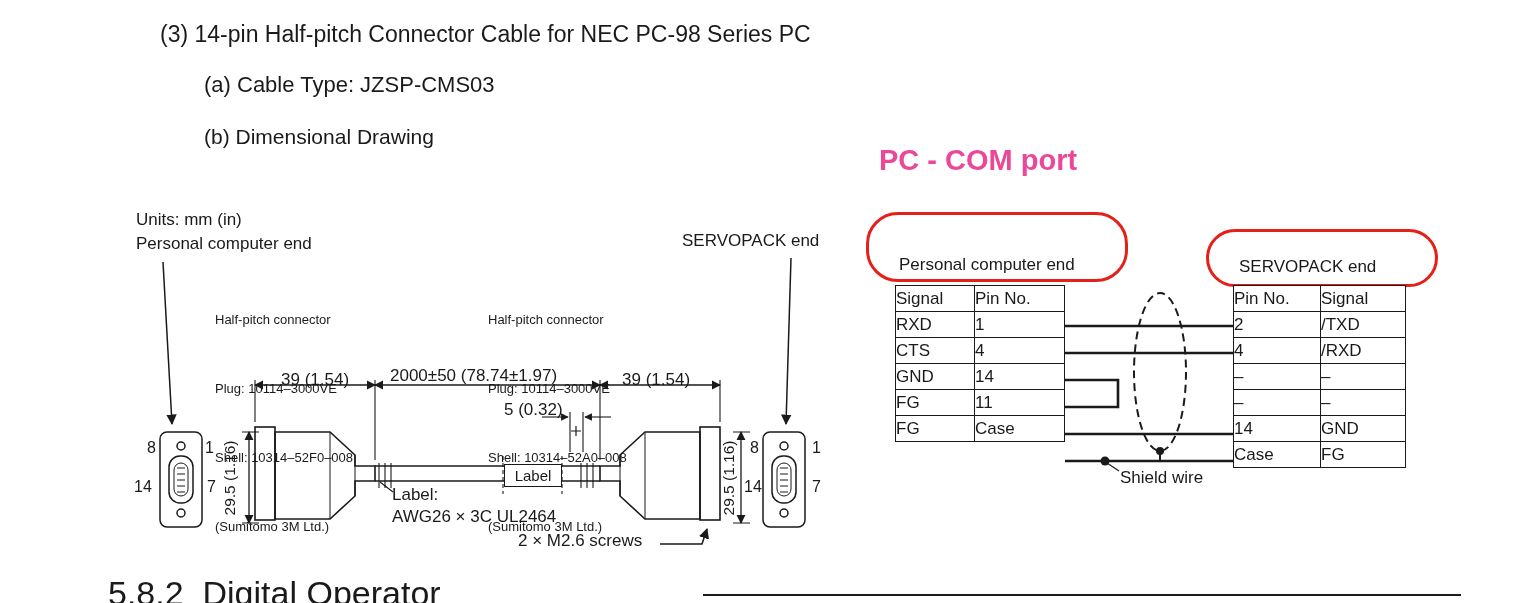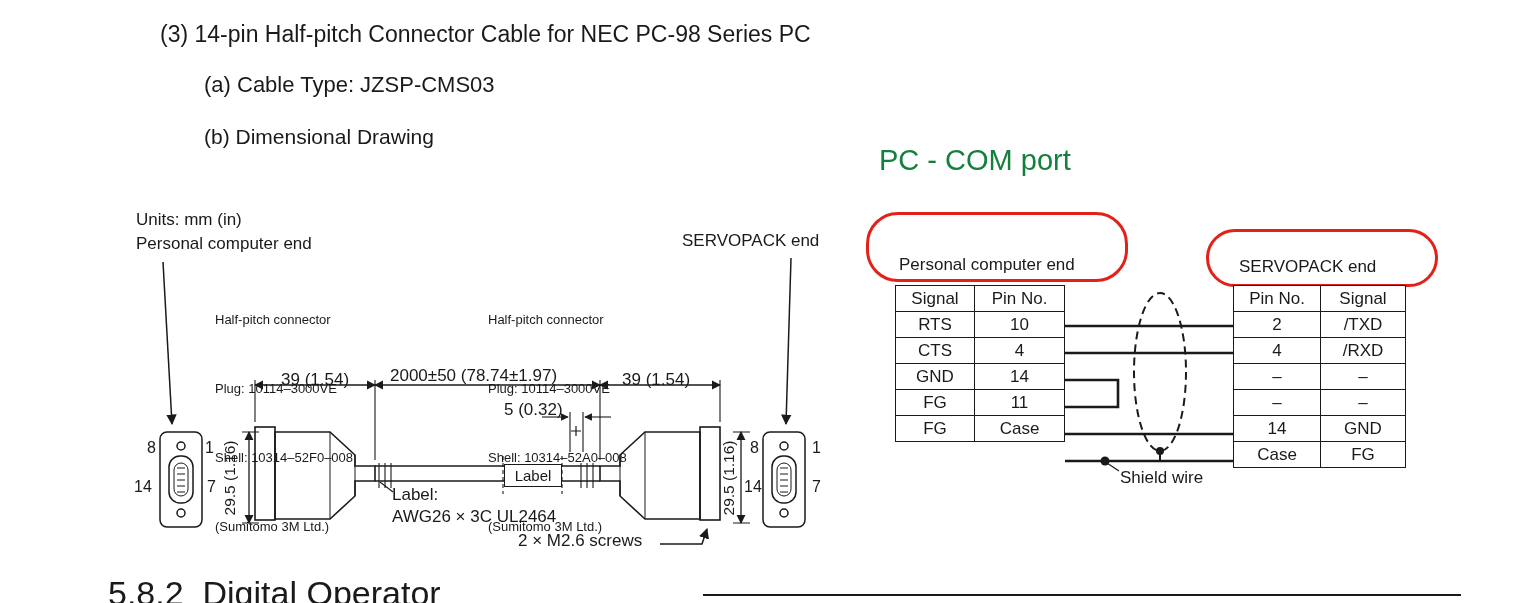--- a/index.html
+++ b/index.html
@@ -11,24 +11,24 @@
   .spec div{white-space:pre}
   .vdim{position:absolute;width:96px;height:16px;font-size:15.5px;line-height:16px;
     text-align:center;transform:rotate(-90deg);white-space:pre}
   .pin{position:absolute;font-size:16px;white-space:pre}
   svg{position:absolute}
   .label-box{position:absolute;left:504px;top:464px;width:58px;height:23px;
     border:1.6px solid #1a1a1a;background:#fff;font-size:15px;
     display:flex;align-items:center;justify-content:center;z-index:3}
   .red-oval{position:absolute;border:3.5px solid #e32119;border-radius:32px;z-index:2}
   .wtable{position:absolute;border-collapse:collapse;font-size:17px;background:#fff;z-index:2}
-  .wtable th,.wtable td{border:1.3px solid #1a1a1a;font-weight:400;text-align:center;
+  .wtable th,.wtable td{border:1.3px solid #1a1a1a;font-weight:400;text-align:left;
     padding:0;height:26px}
-  .annotation{position:absolute;left:879px;top:144px;font-size:29px;font-weight:normal;
-    color:#15803d;white-space:pre}
+  .annotation{position:absolute;left:879px;top:144px;font-size:29px;font-weight:bold;
+    color:#ec4899;white-space:pre}
   .caption{position:absolute;font-size:17px;white-space:pre;z-index:3}
   .footer-heading{position:absolute;left:108px;top:574px;font-size:34px;white-space:pre}
   .footer-rule{position:absolute;left:703px;top:594px;width:758px;height:2px;background:#1a1a1a}
 </style>
 </head>
 <body>
 
 <div class="t" style="left:160px;top:20px;font-size:23px">(3) 14-pin Half-pitch Connector Cable for NEC PC-98 Series PC</div>
 <div class="t" style="left:204px;top:71px;font-size:22px">(a) Cable Type: JZSP-CMS03</div>
 <div class="t" style="left:204px;top:124px;font-size:21px">(b) Dimensional Drawing</div>
@@ -167,22 +167,22 @@
 <div class="caption" style="left:899px;top:255px">Personal computer end</div>
 <div class="caption" style="left:1239px;top:257px">SERVOPACK end</div>
 
 <table class="wtable" style="left:895px;top:285px">
   <tbody>
     <tr>
       <th style="width:79px">Signal</th>
       <th style="width:90px">Pin No.</th>
     </tr>
     <tr>
-        <td>RTS</td>
-        <td>10</td>
+        <td>RXD</td>
+        <td>1</td>
       </tr>
     <tr>
         <td>CTS</td>
         <td>4</td>
       </tr>
     <tr>
         <td>GND</td>
         <td>14</td>
       </tr>
     <tr>

